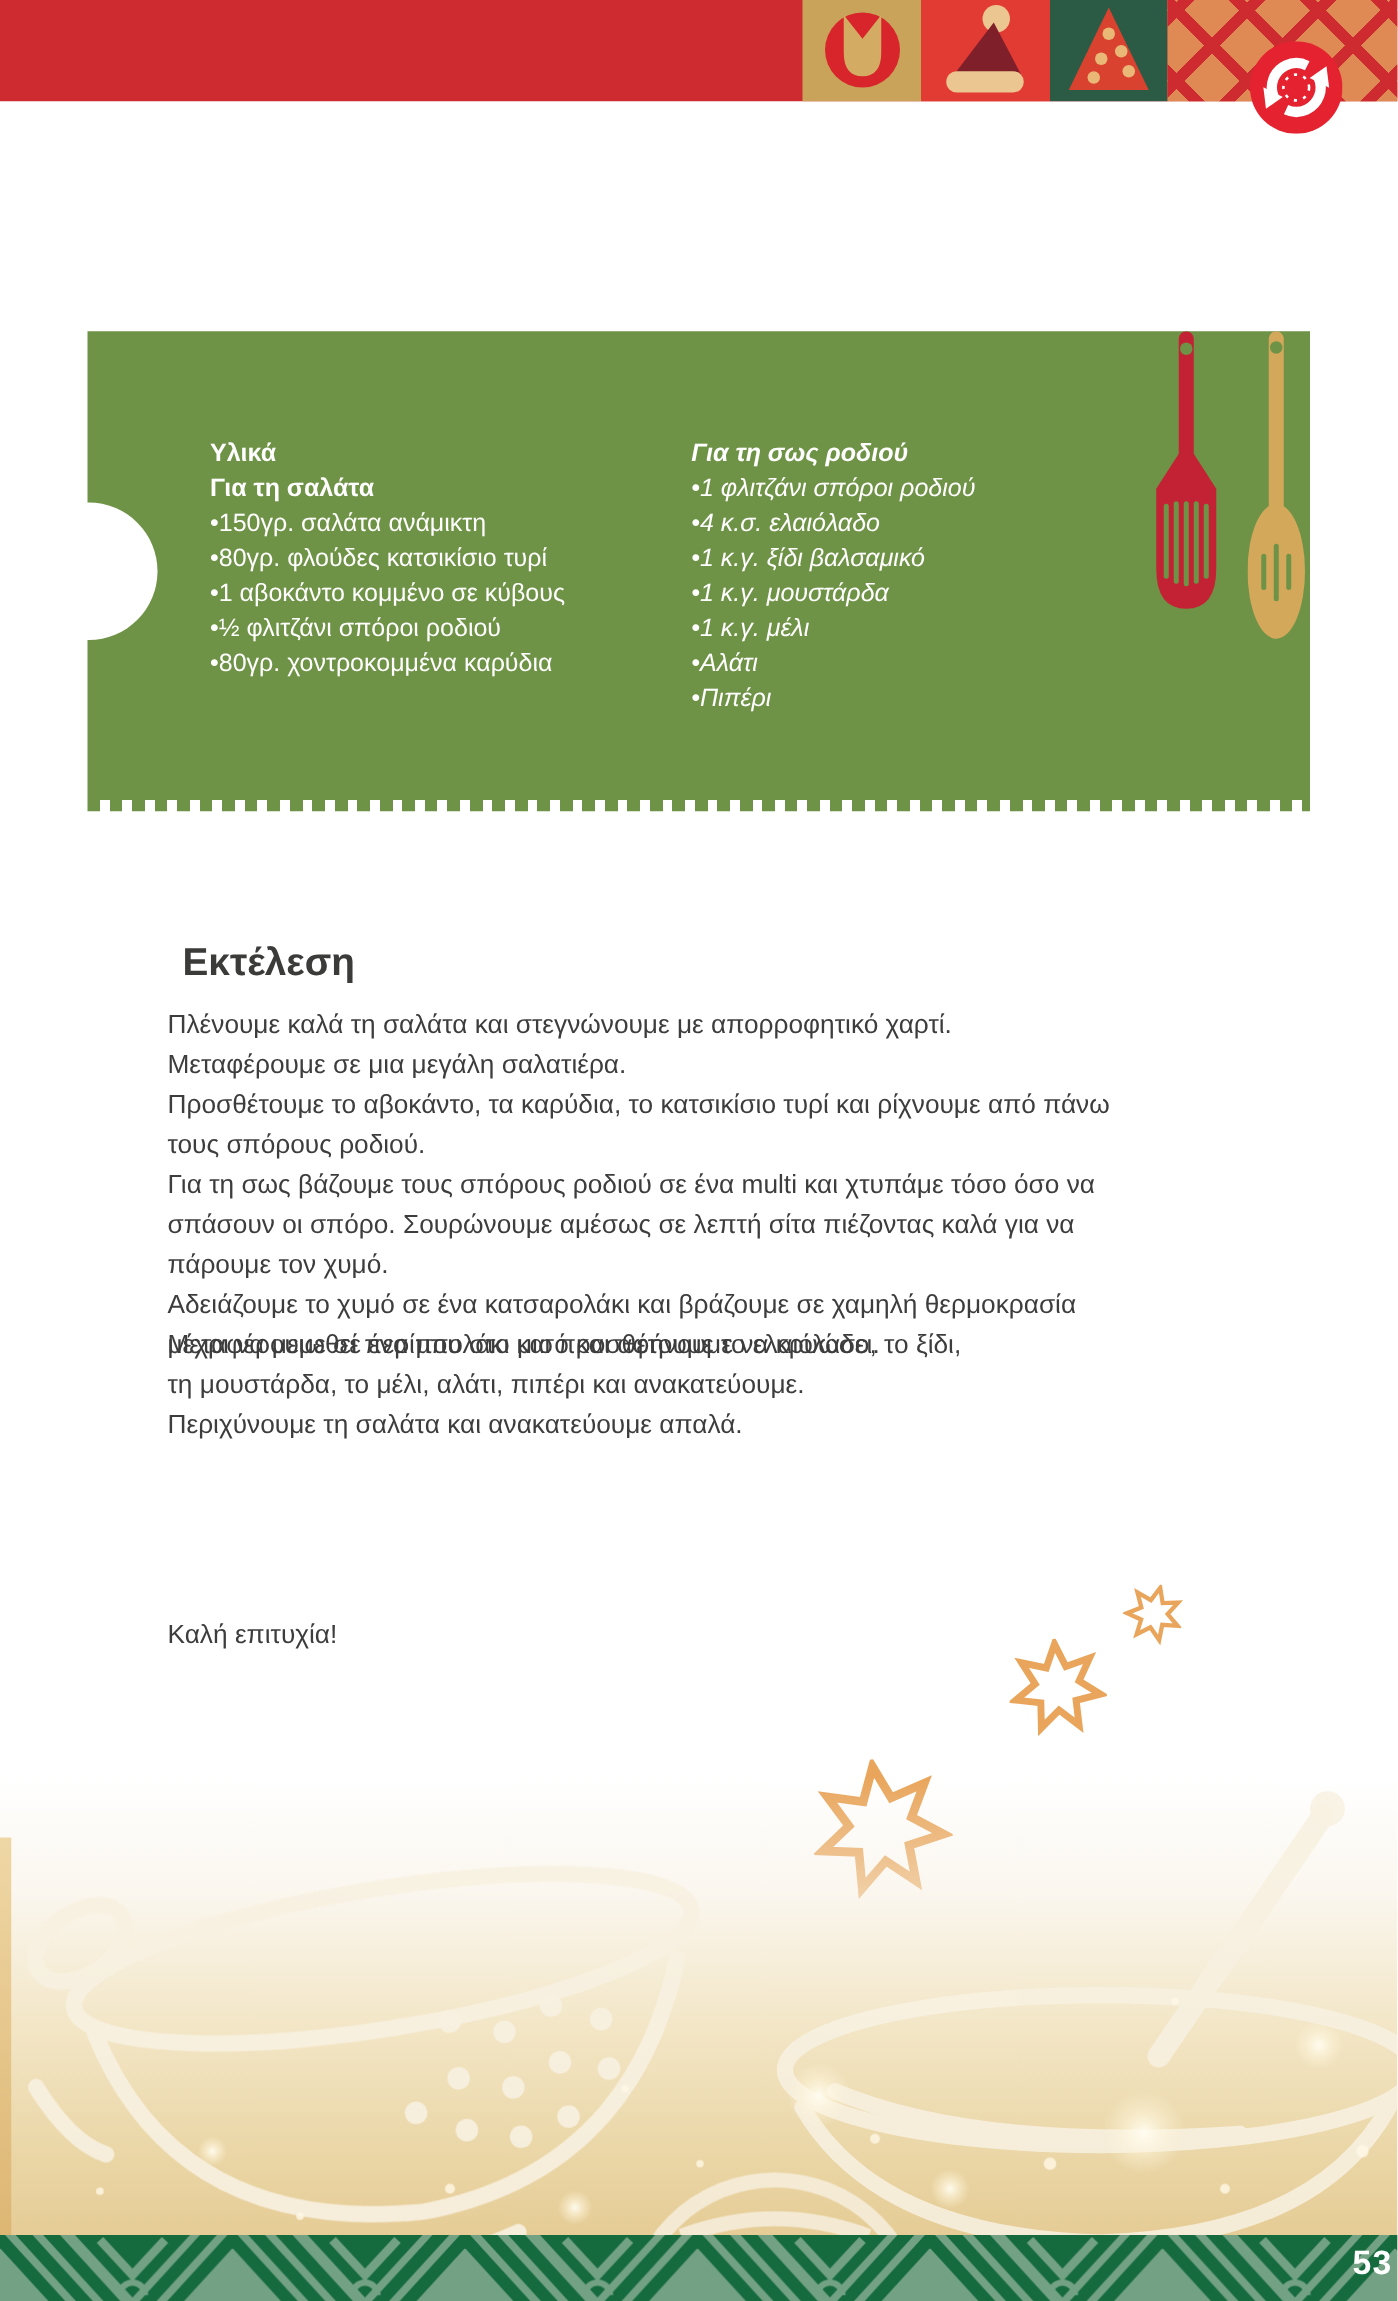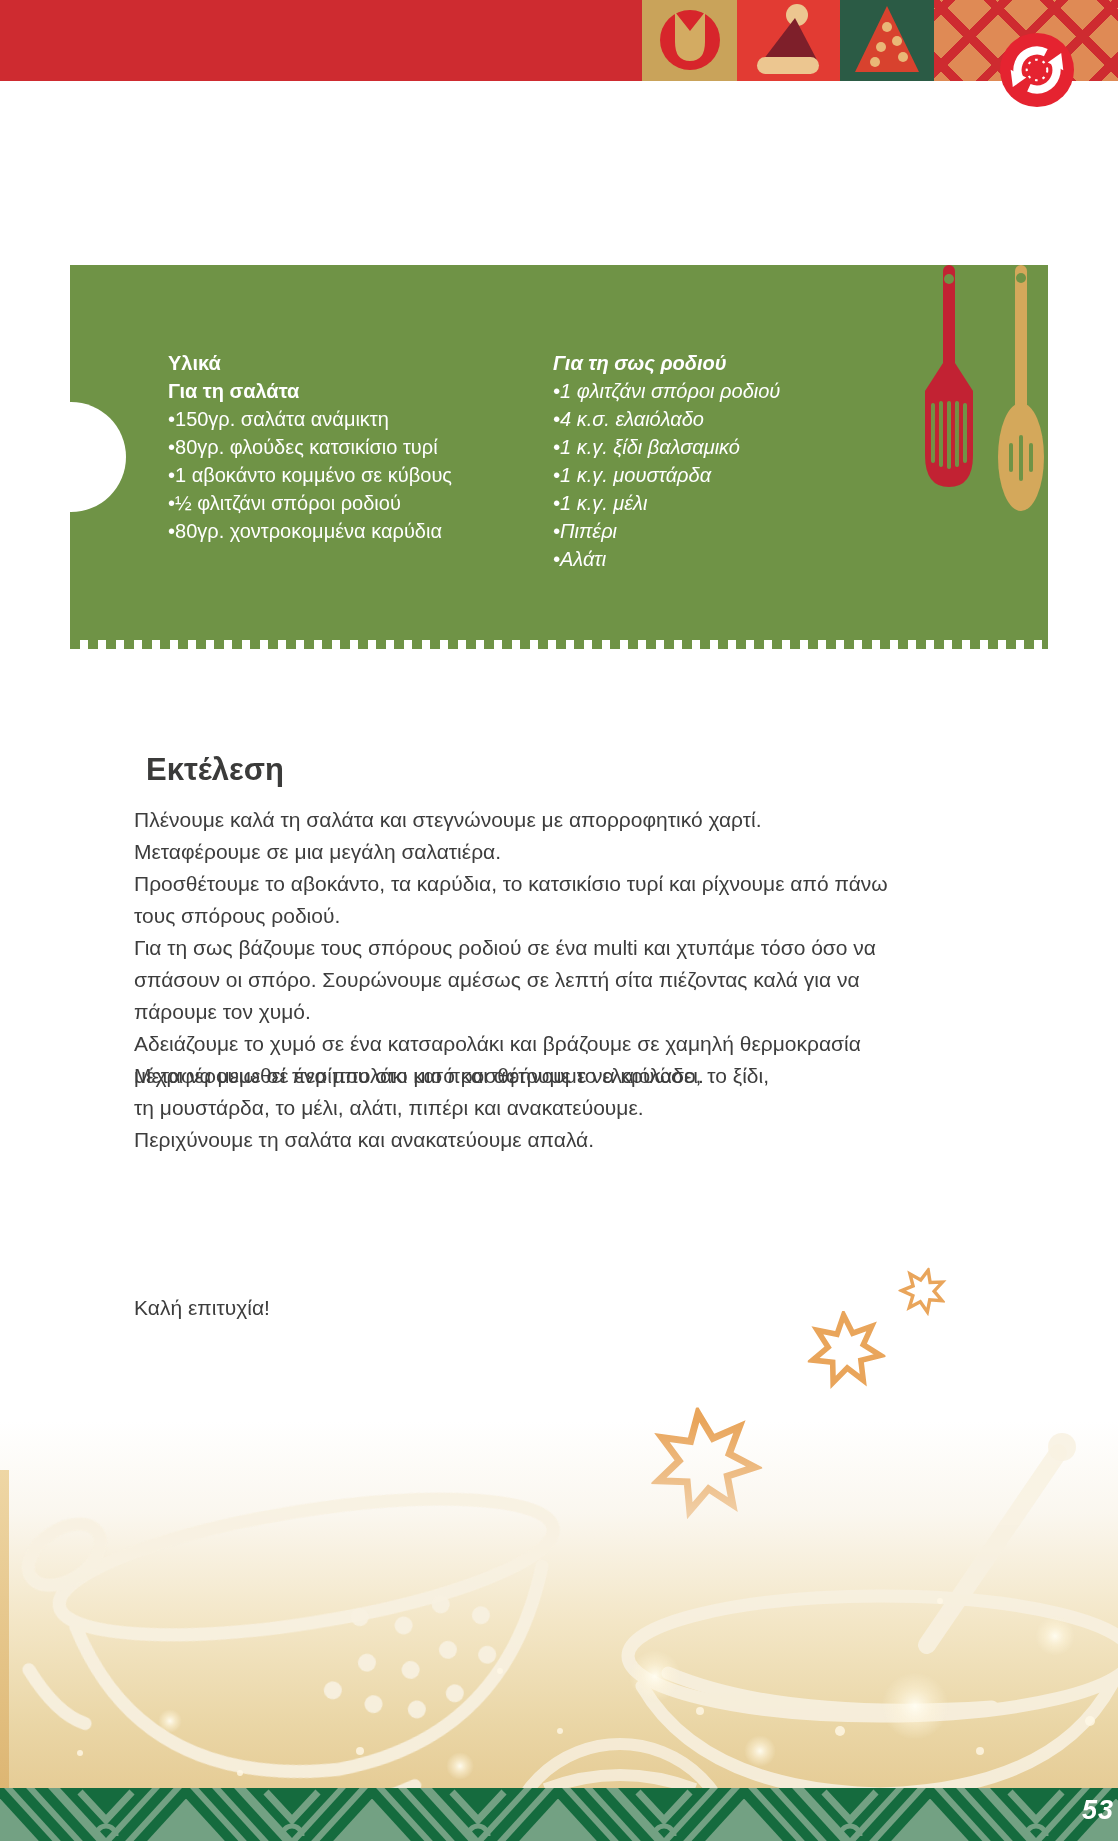--- a/index.html
+++ b/index.html
@@ -66,21 +66,21 @@
       #ead6a6 72%,
       #e2c489 100%);
   }
   .gold-edge{left:0;top:1470px;width:9px;height:371px;
     background:linear-gradient(180deg,#ecd096,#d9ad66);opacity:.85;}
   .bottom-art{left:0;top:1421px;width:1118px;height:420px;pointer-events:none;}
 
   
   .footer-band{left:0;top:1788px;width:1118px;height:53px;}
   .page-number{
-    right:20px;top:1795px;color:#ffffff;font-size:27px;font-weight:700;letter-spacing:1px;font-style:italic;
+    right:20px;top:1795px;color:#ffffff;font-size:27px;font-weight:700;letter-spacing:1px;
   }
 </style>
 </head>
 <body>
 
 <div class="page">
 
   <header class="abs topbar">
     <div class="tile tile-gold">
       <svg viewBox="0 0 95 81">
@@ -132,22 +132,22 @@
     <div class="ing-item">•80γρ. χοντροκομμένα καρύδια</div>
   </div>
 
   <div class="abs ing-col ing-right">
     <div class="ing-title">Για τη σως ροδιού</div>
     <div class="ing-item">•1 φλιτζάνι σπόροι ροδιού</div>
     <div class="ing-item">•4 κ.σ. ελαιόλαδο</div>
     <div class="ing-item">•1 κ.γ. ξίδι βαλσαμικό</div>
     <div class="ing-item">•1 κ.γ. μουστάρδα</div>
     <div class="ing-item">•1 κ.γ. μέλι</div>
+    <div class="ing-item">•Αλάτι</div>
     <div class="ing-item">•Πιπέρι</div>
-    <div class="ing-item">•Αλάτι</div>
   </div>
 
   <div class="abs spatula">
     <svg viewBox="0 0 52 227">
       <rect x="20" y="0" width="12" height="108" rx="6" fill="#c22233"></rect>
       <path d="M20,98 L32,98 L50,126 L50,190 Q50,222 26,222 Q2,222 2,190 L2,126 Z" fill="#c22233"></path>
       <circle cx="26" cy="14" r="5" fill="#6f9346"></circle>
       <g stroke="#6f9346" stroke-width="4" stroke-linecap="round">
         <line x1="10" y1="140" x2="10" y2="196"></line>
         <line x1="18" y1="138" x2="18" y2="200"></line>

